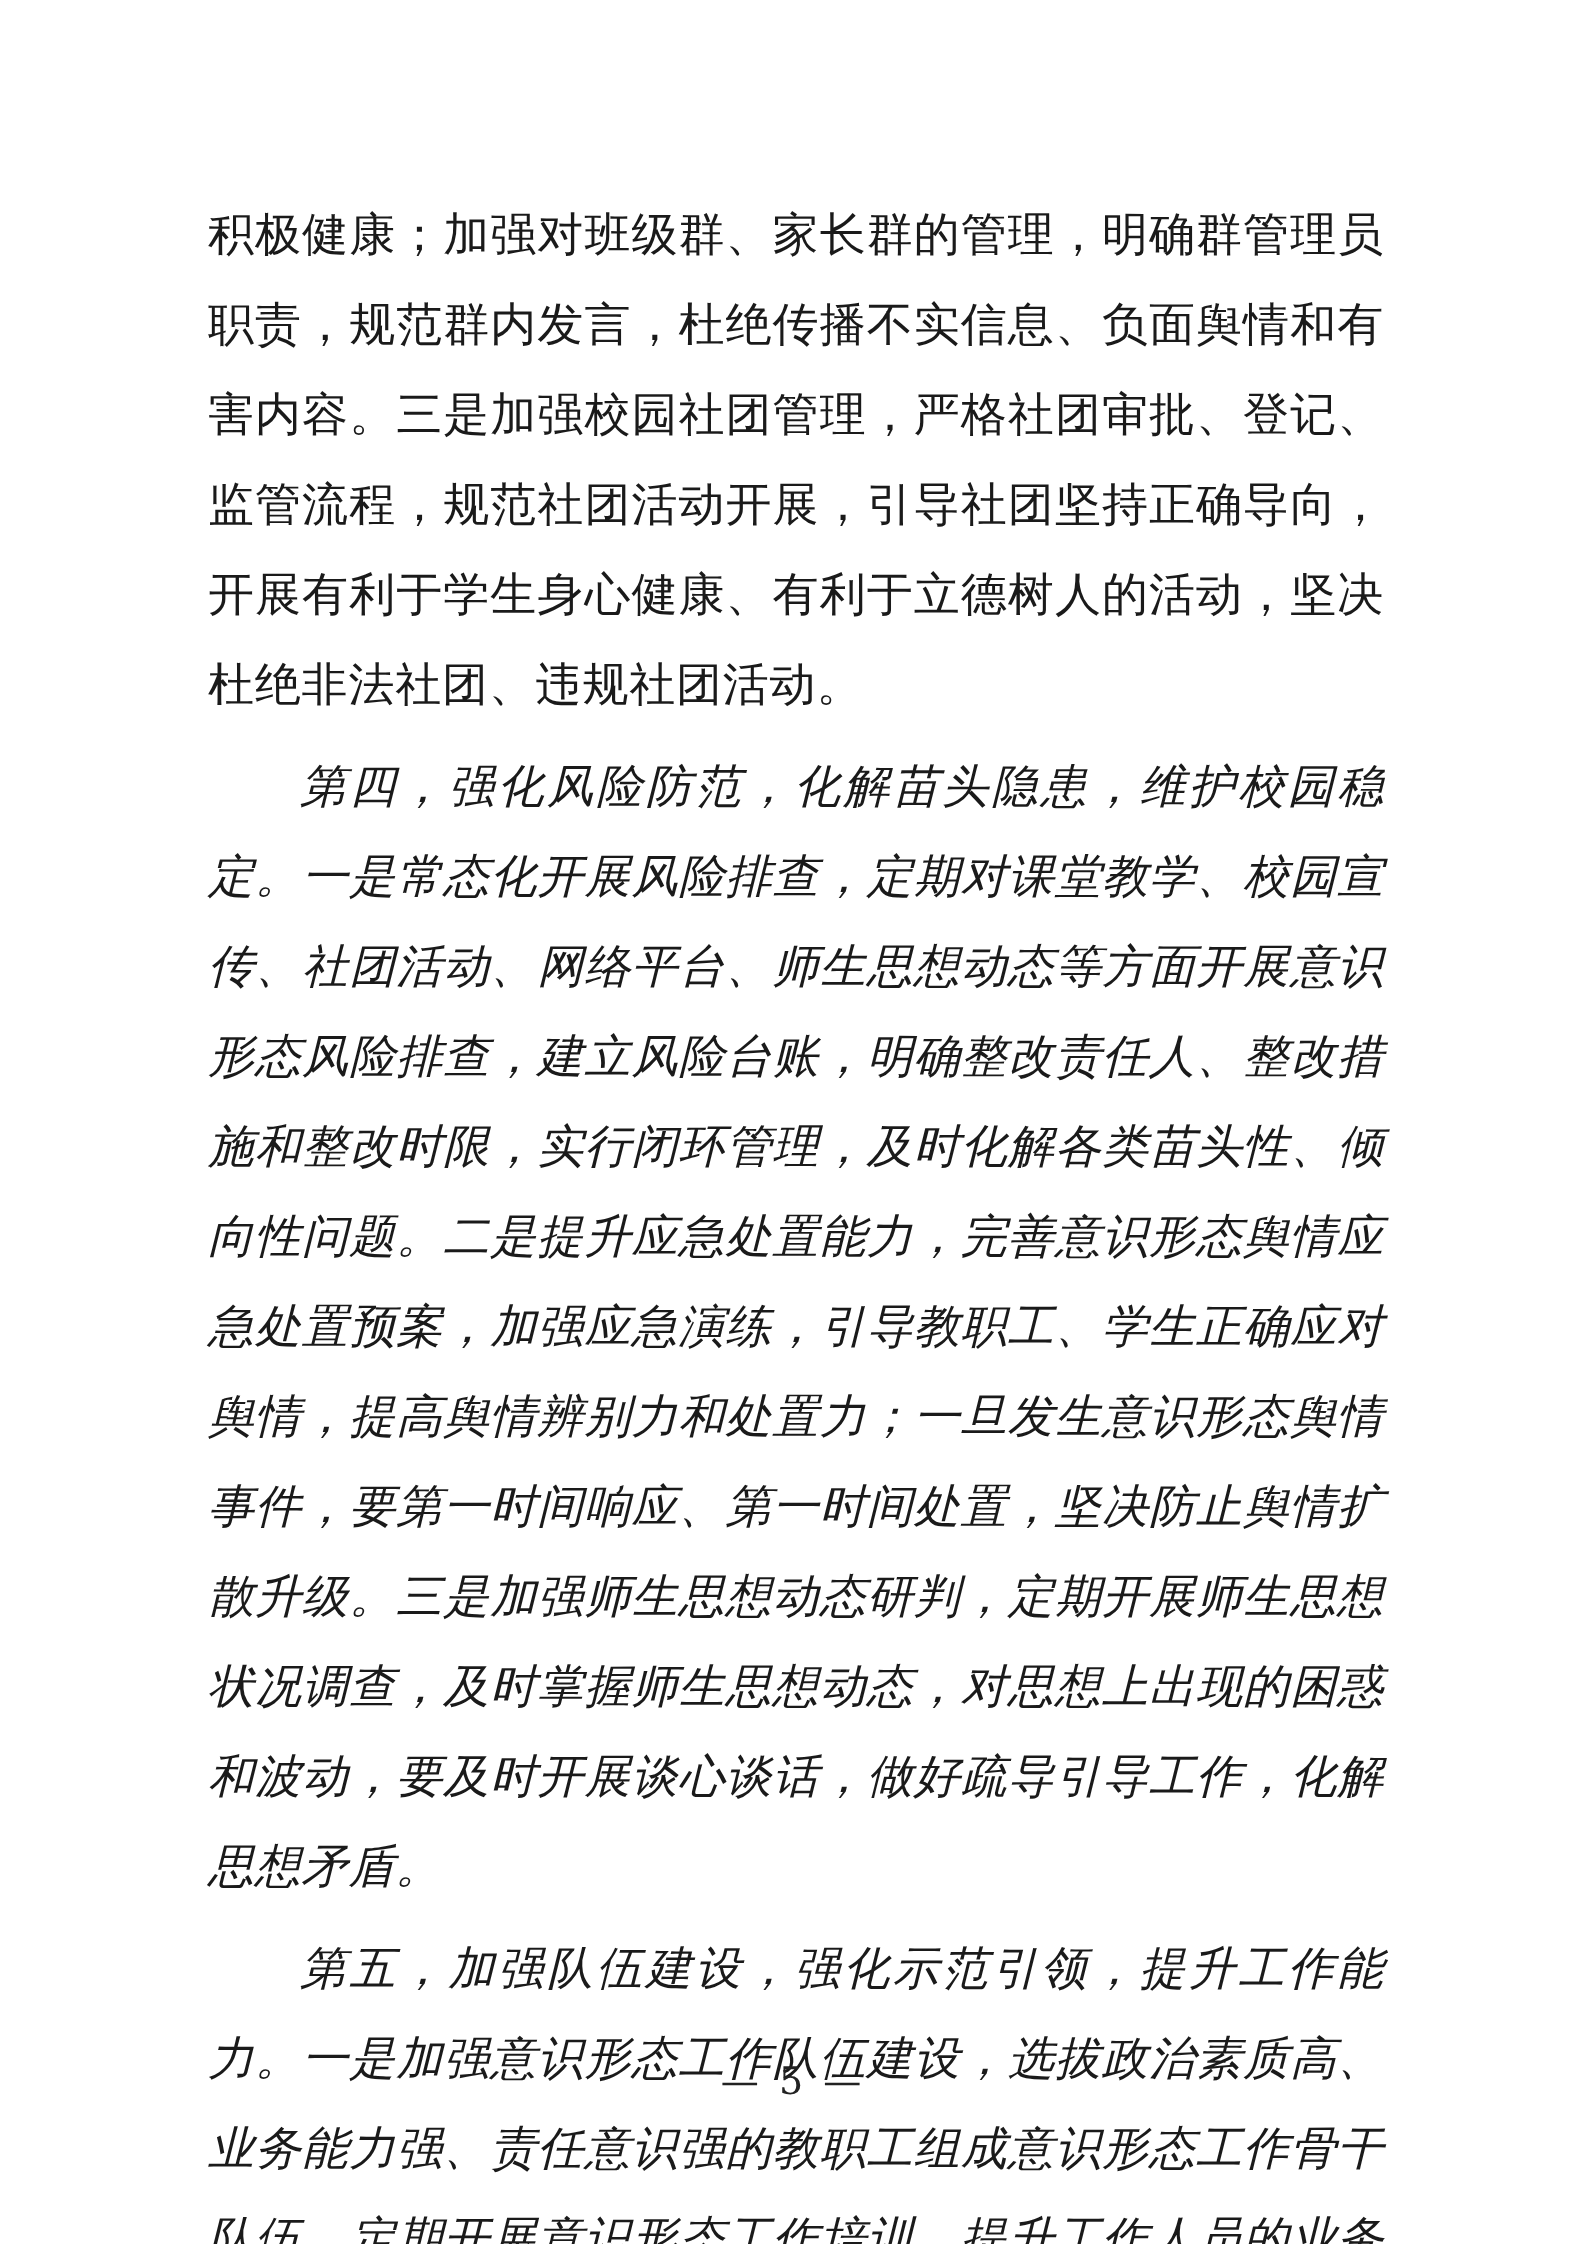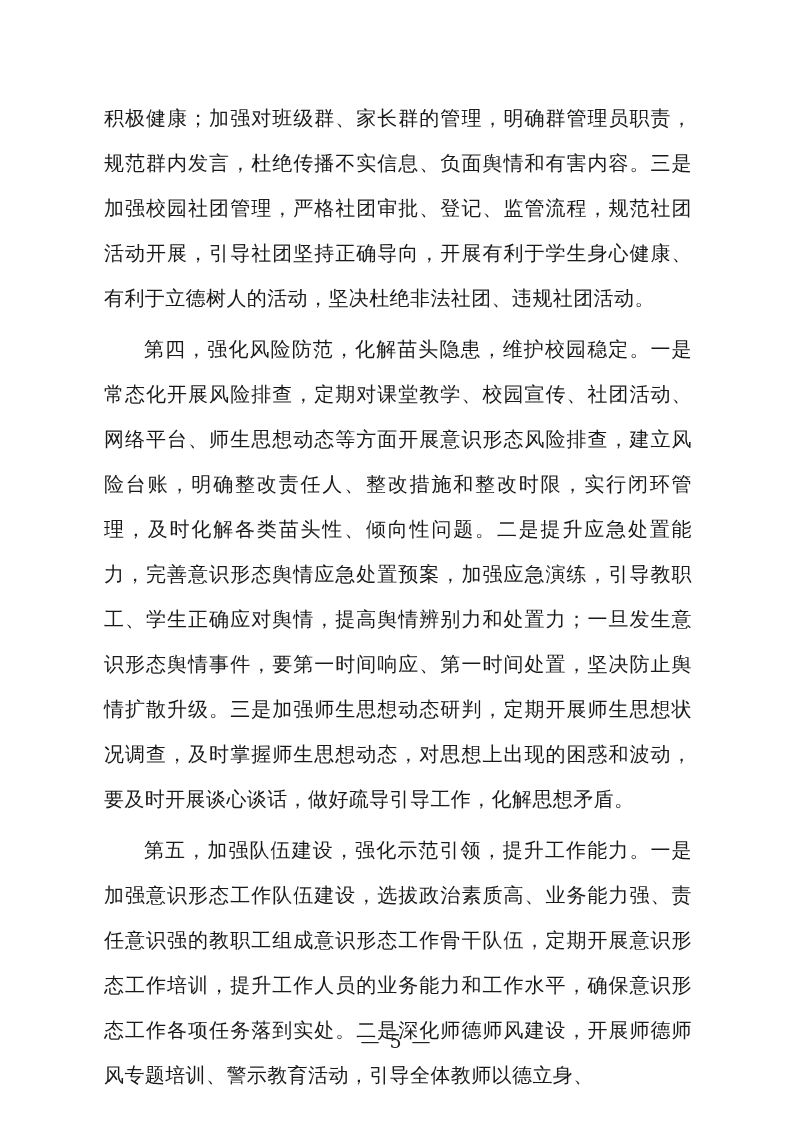--- a/index.html
+++ b/index.html
@@ -19,30 +19,31 @@
     overflow: hidden;
   }
   .content {
     position: absolute;
     left: 104px;
     top: 96px;
     width: 588px;
   }
   .para {
     margin: 0 0 6px 0;
-    font-size: 20px;
+    font-size: 23px;
     line-height: 45px;
     color: #1a1a1a;
     text-align: justify;
     text-justify: inter-ideograph;
     letter-spacing: 0.4px;
     font-family: "DejaVu Serif", "Liberation Serif", serif;
   }
   .para.indent {
     text-indent: 2em;
+    font-style: italic;
   }
   .footer {
     position: absolute;
     left: 0;
     right: 0;
     top: 1030px;
     text-align: center;
     font-size: 19px;
     color: #222;
     letter-spacing: 2px;

